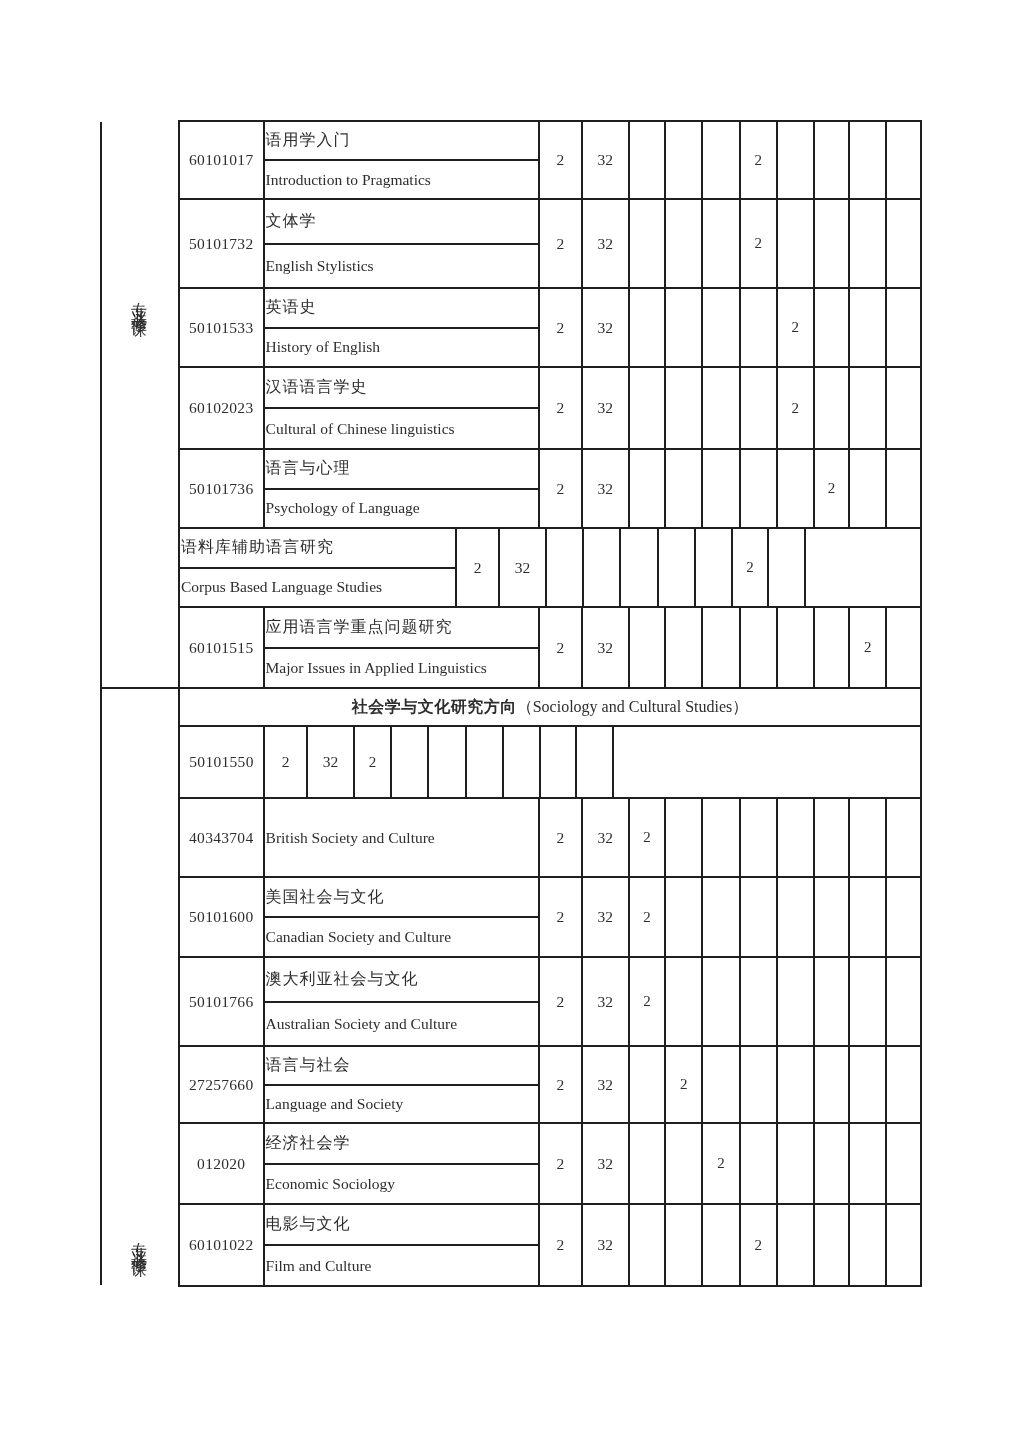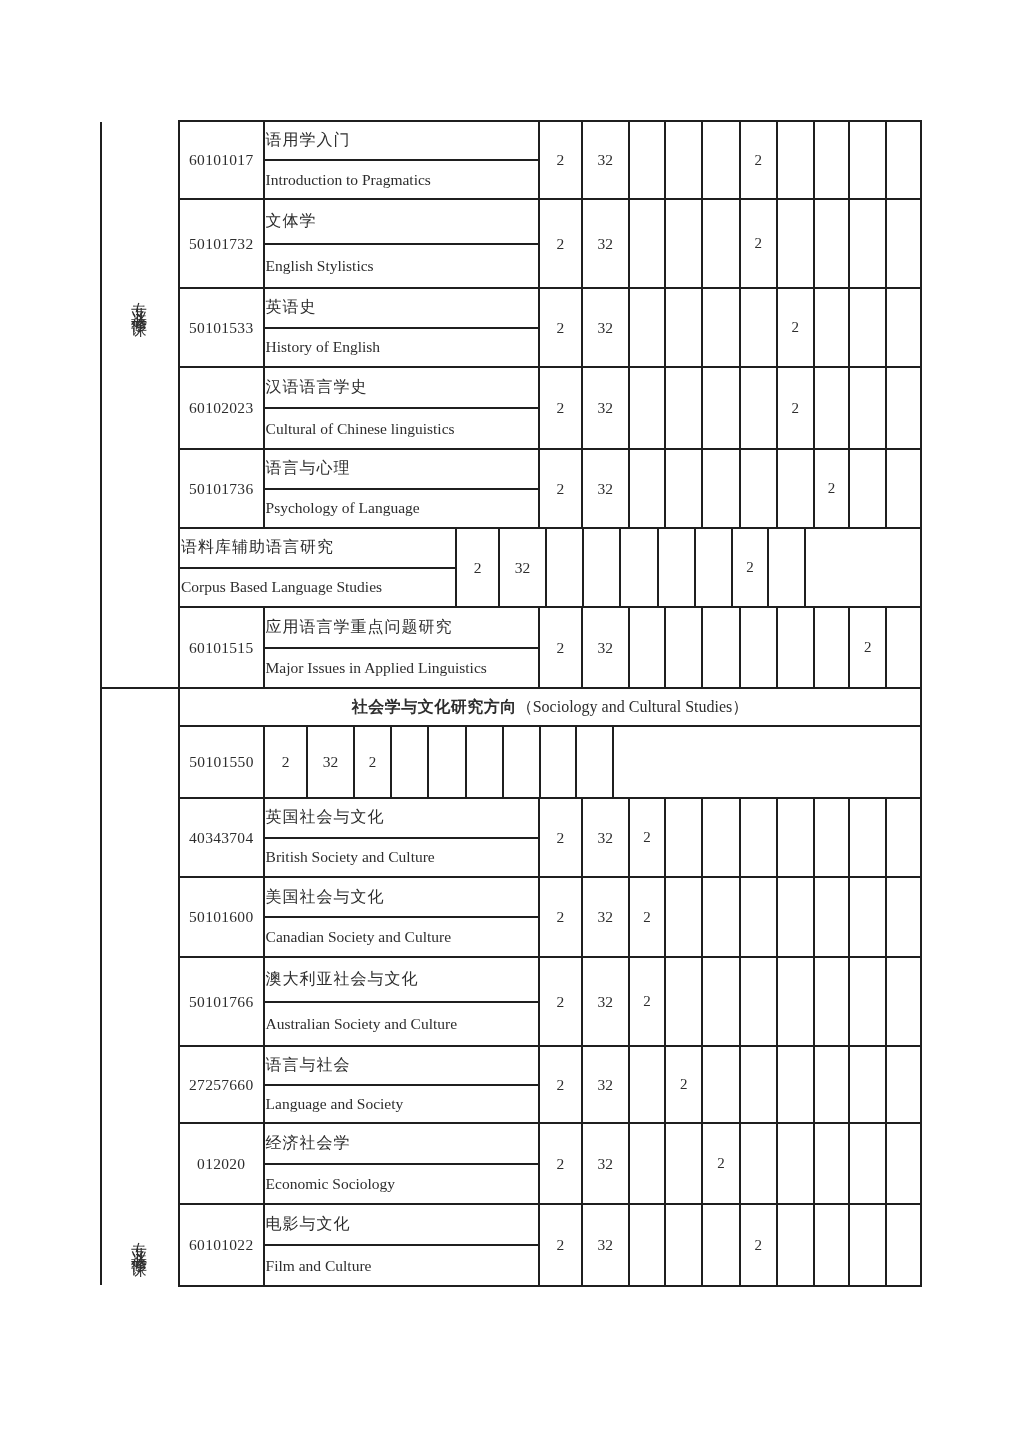--- a/index.html
+++ b/index.html
@@ -244,21 +244,20 @@
     <div class="cell sem-cell" style="width: 37px;"></div>
     <div class="cell sem-cell" style="width: 37px;"></div>
     <div class="cell sem-cell" style="width: 36px;"></div>
     <div class="cell sem-cell" style="width: 37px;"></div>
     <div class="cell sem-cell last" style="width: 33px;"></div>
   </div>
 
   <div class="crow" style="height: 79px;">
     <div class="cell code-cell">40343704</div>
     <div class="cell name-cell">
-      <div class="name-half cn">英国社会与文化</div>
       <div class="name-half en">British Society and Culture</div>
     </div>
     <div class="cell credit-cell">2</div>
     <div class="cell hours-cell">32</div>
     <div class="cell sem-cell" style="width: 37px;">2</div>
     <div class="cell sem-cell" style="width: 37px;"></div>
     <div class="cell sem-cell" style="width: 38px;"></div>
     <div class="cell sem-cell" style="width: 37px;"></div>
     <div class="cell sem-cell" style="width: 37px;"></div>
     <div class="cell sem-cell" style="width: 36px;"></div>

